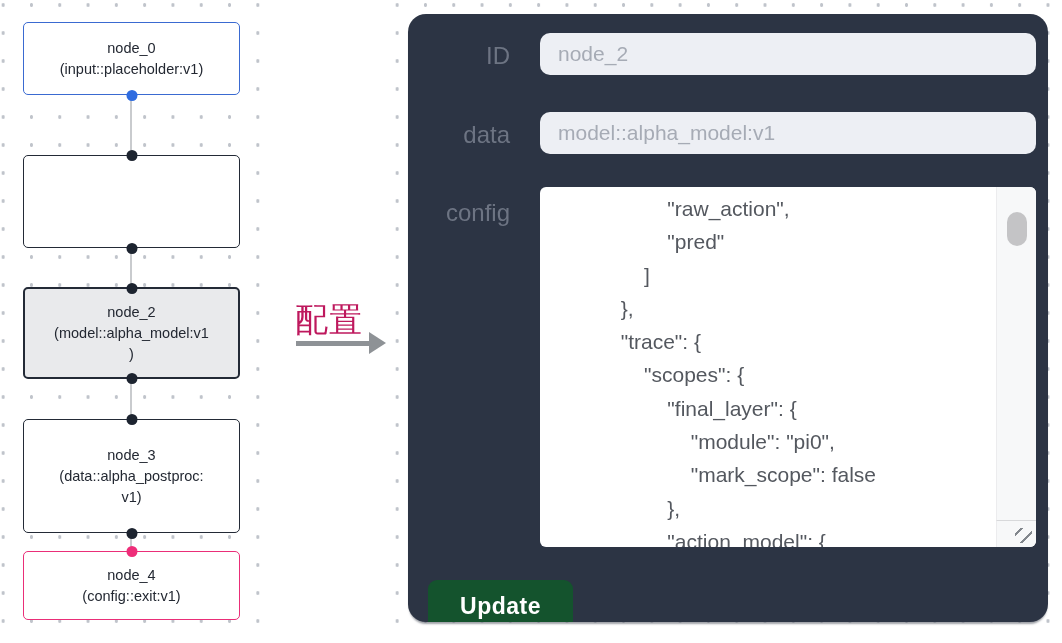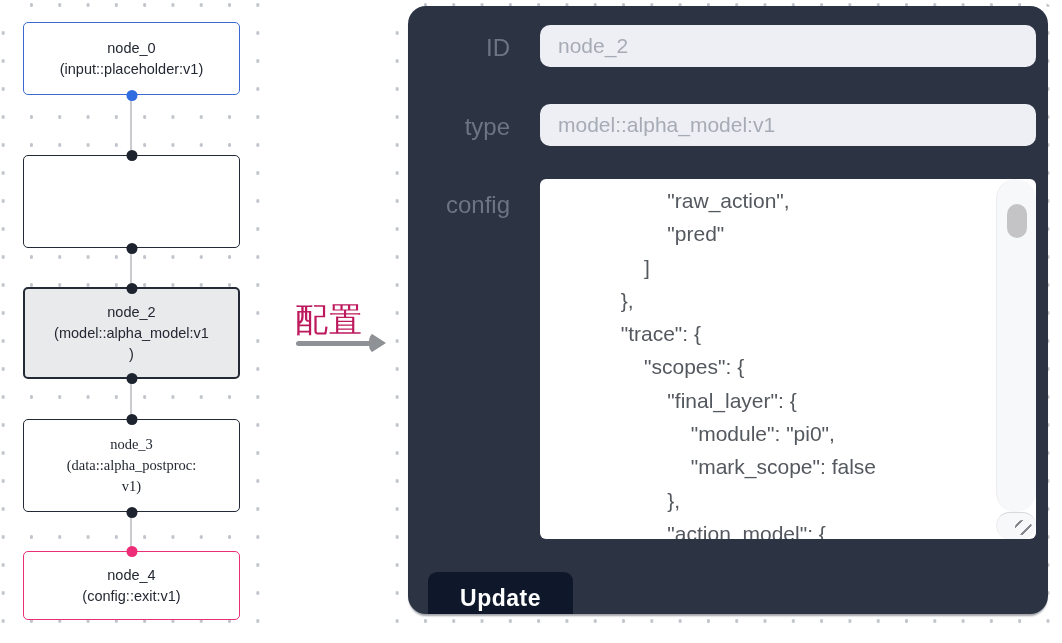--- a/index.html
+++ b/index.html
@@ -1,15 +1,15 @@
 <!DOCTYPE html>
 <html><head>
 <meta charset="utf-8">
 <style>
-  * { margin: 0; padding: 0; box-sizing: border-box; border-radius: 28px; }
+  * { margin: 0; padding: 0; box-sizing: border-box; }
   html, body { background: #ffffff; }
   body { font-family: "Liberation Sans", sans-serif; }
 
   .root {
     position: relative;
     width: 1062px;
     height: 643px;
     overflow: hidden;
     background: #ffffff;
   }
@@ -39,21 +39,21 @@
   .node-label {
     white-space: pre-line;
     text-align: center;
     font-size: 14.5px;
     line-height: 21px;
     color: #232832;
   }
   .node.n0 { top: 22px;  height: 73px; border-color: #3a6ad1; }
   .node.n1 { top: 155px; height: 93px; }
   .node.n2 { top: 287px; height: 92px; background: #e9eaec; border-width: 2.5px; }
-  .node.n3 { top: 419px; height: 93px; font-family: Liberation Serif, serif; }
+  .node.n3 { top: 419px; height: 114px; }
   .node.n4 { top: 551px; height: 69px; border-color: #ea2e78; }
 
   .port {
     position: absolute;
     left: 50%;
     transform: translateX(-50%);
     width: 11px; height: 11px;
     border-radius: 50%;
     background: #1d2430;
   }
@@ -93,21 +93,21 @@
     left: 369px; top: 332px;
     width: 0; height: 0;
     border-left: 17px solid #8e9296;
     border-top: 11.5px solid rgba(0,0,0,0);
     border-bottom: 11.5px solid rgba(0,0,0,0);
   }
 
   
   .panel {
     position: absolute;
-    left: 408px; top: 6px;
+    left: 408px; top: 14px;
     width: 640px; height: 608px;
     background: #2c3444;
     border-radius: 18px;
     overflow: hidden;
     box-shadow: 0 3px 2px -1px rgba(95,100,110,0.6);
     padding-left: 17px;
   }
   .field-label {
     position: absolute;
     left: 0;
@@ -186,21 +186,21 @@
     background: repeating-linear-gradient(135deg,
       rgba(0,0,0,0) 0 4px, #82878d 4px 6px, rgba(0,0,0,0) 6px 10px);
   }
 
   .update-btn {
     position: absolute;
     left: 20px; top: 566px;
     width: 145px; height: 52px;
     border: none;
     border-radius: 9px;
-    background: #0f172a;
+    background: #14532d;
     color: #ffffff;
     font-family: "Liberation Sans", sans-serif;
     font-size: 23px;
     font-weight: 600;
     letter-spacing: 0.5px;
     display: flex;
     align-items: center;
     justify-content: center;
     cursor: pointer;
   }
@@ -253,21 +253,21 @@
 
   <div class="transfer-label">配置</div>
   <div class="transfer-arrow-line"></div>
   <div class="transfer-arrow-head"></div>
 
   <div class="panel">
 
     <div class="field-label label-id">ID</div>
     <input class="text-input input-id" type="text" value="node_2" style="">
 
-    <div class="field-label label-type">type</div>
+    <div class="field-label label-type">data</div>
     <input class="text-input input-type" type="text" value="model::alpha_model:v1" style="">
 
     <div class="field-label label-config">config</div>
 
     <div class="config-box">
       <pre class="config-text">                "raw_action",
                 "pred"
             ]
         },
         "trace": {

